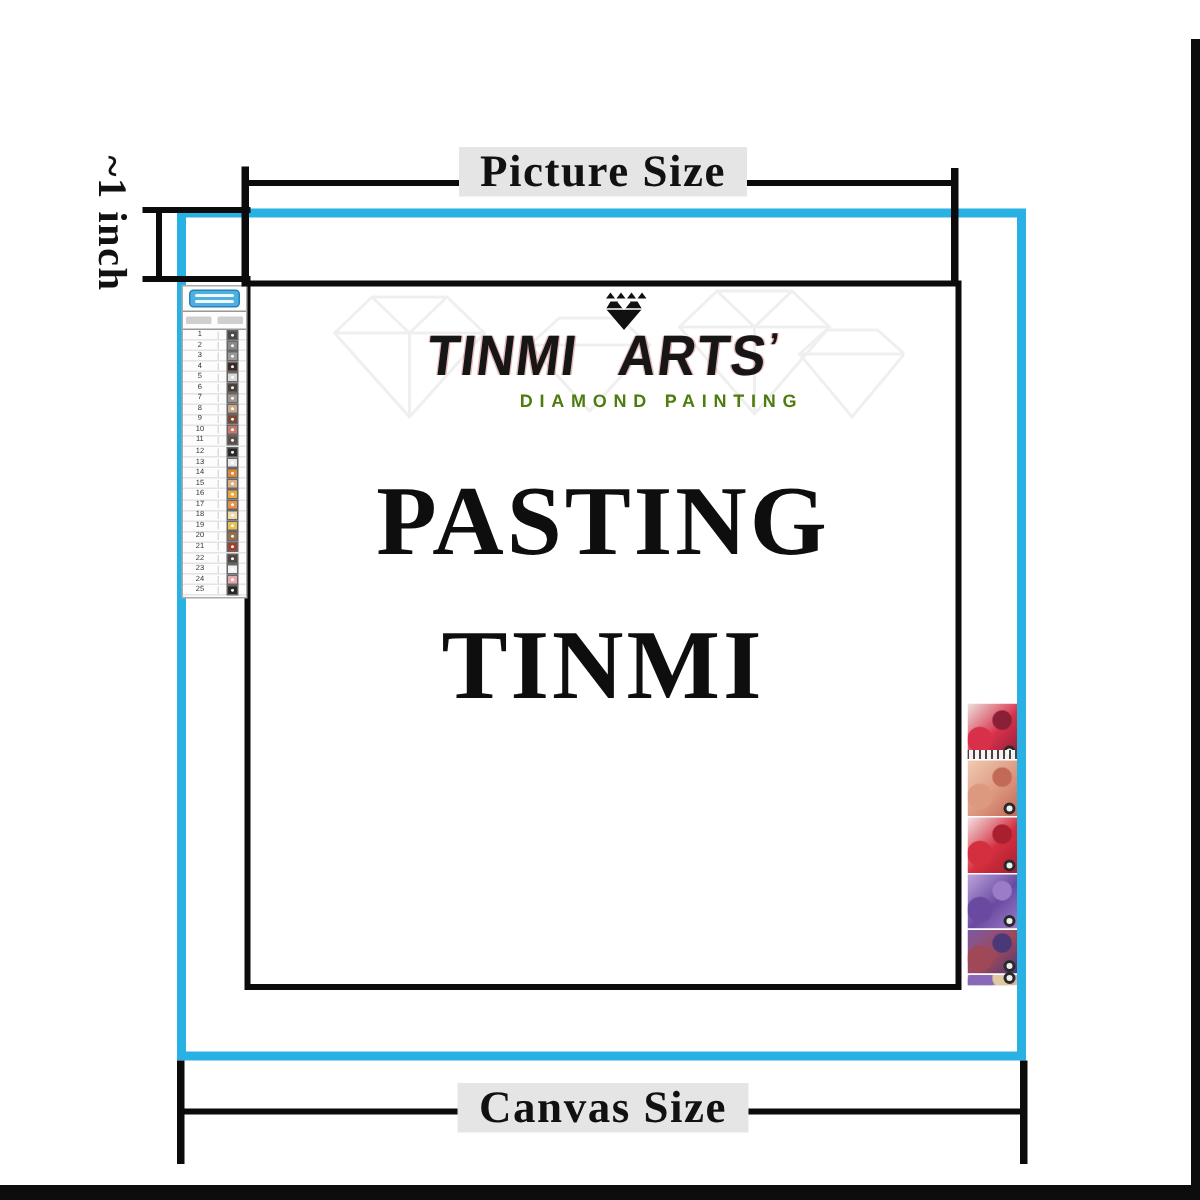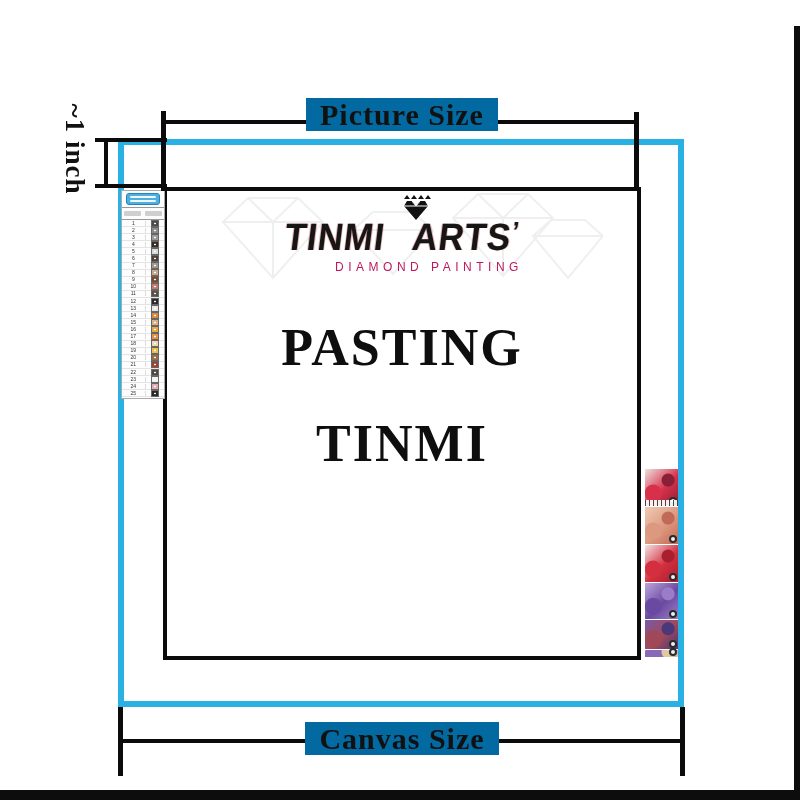--- a/index.html
+++ b/index.html
@@ -9,21 +9,21 @@
   
   .canvas-rect{position:absolute;left:118px;top:139px;width:566px;height:568px;
     box-sizing:border-box;border:6px solid #29b1e3;background:#ffffff;z-index:1;}
   .picture-rect{position:absolute;left:163px;top:187px;width:478px;height:473px;
     box-sizing:border-box;border:4px solid #0b0b0b;background:#ffffff;z-index:2;}
 
   
   .dim-line{position:absolute;background:#0b0b0b;z-index:5;}
   .dim-label{position:absolute;z-index:6;text-align:center;font-weight:bold;color:#111;
     font-size:30px;letter-spacing:1px;}
-  .dim-label span{background:#0369a1;padding:0 14px;}
+  .dim-label span{background:#e5e5e5;padding:0 14px;}
 
   .pic-dim-line{left:165px;top:120px;width:471px;height:4px;}
   .pic-tick-left{left:161px;top:111px;width:5px;height:80px;}
   .pic-tick-right{left:634px;top:112px;width:5px;height:78px;}
   .pic-dim-label{left:163px;top:98px;width:478px;}
 
   .cv-dim-line{left:122px;top:739px;width:560px;height:4px;}
   .cv-tick-left{left:118px;top:707px;width:5px;height:69px;}
   .cv-tick-right{left:680px;top:707px;width:5px;height:69px;}
   .cv-dim-label{left:163px;top:722px;width:478px;text-align:center;}
@@ -38,27 +38,27 @@
 
   
   .logo-wrap{position:absolute;left:163px;top:192px;width:478px;height:92px;z-index:3;}
   .logo-watermark{position:absolute;left:40px;top:0;width:400px;height:92px;opacity:0.55;}
   .logo-diamond{position:absolute;left:238px;top:2px;width:30px;height:26px;}
   .logo-brand{position:absolute;left:0;top:24px;width:100%;text-align:center;
     font-family:"Liberation Sans",sans-serif;font-weight:bold;font-size:38px;color:#161616;
     transform:skewX(-7deg) scaleX(.92);word-spacing:20px;letter-spacing:1px;
     text-shadow:1px 0 0 rgba(180,30,30,.30), -1px 0 0 rgba(180,30,30,.30);}
   .logo-mark{font-size:26px;vertical-align:10px;}
-  .logo-subtitle{position:absolute;left:0;top:68px;width:100%;text-align:center;
-    transform:translateX(27px);font-family:"Liberation Sans",sans-serif;font-weight:normal;
-    font-size:12px;letter-spacing:4.5px;color:#be185d;}
+  .logo-subtitle{position:absolute;left:12px;top:68px;width:100%;text-align:center;
+    transform:translateX(27px);font-family:"Liberation Sans",sans-serif;font-weight:bold;
+    font-size:12px;letter-spacing:4.5px;color:#4d7c0f;}
 
   
   .pasting{position:absolute;left:163px;top:300px;width:478px;z-index:3;text-align:center;
-    font-weight:bold;color:#0e0e0e;font-size:52px;line-height:96px;letter-spacing:2px;}
+    font-weight:bold;color:#0e0e0e;font-size:66px;line-height:96px;letter-spacing:2px;}
 
   
   .chart{position:absolute;left:122px;top:191px;width:42px;height:207px;z-index:3;
     background:#fdfdfd;box-shadow:0 0 0 1px #aaa;box-sizing:border-box;padding-top:2px;}
   .chart-header{width:34px;height:12px;margin:0 auto 2px auto;background:#4fb0e0;
     border:1px solid #2383bd;border-radius:3px;box-sizing:border-box;padding:2px 3px;}
   .chart-header i{display:block;height:2px;background:rgba(255,255,255,.9);margin-bottom:2px;border-radius:1px;}
   .chart-cols{display:flex;height:11px;border-top:1px solid #999;border-bottom:1px solid #999;}
   .chart-cols b{flex:1;margin:3px 2px;background:#cfcfcf;border-radius:1px;}
   .chart-cols b:first-child{border-right:0;}

